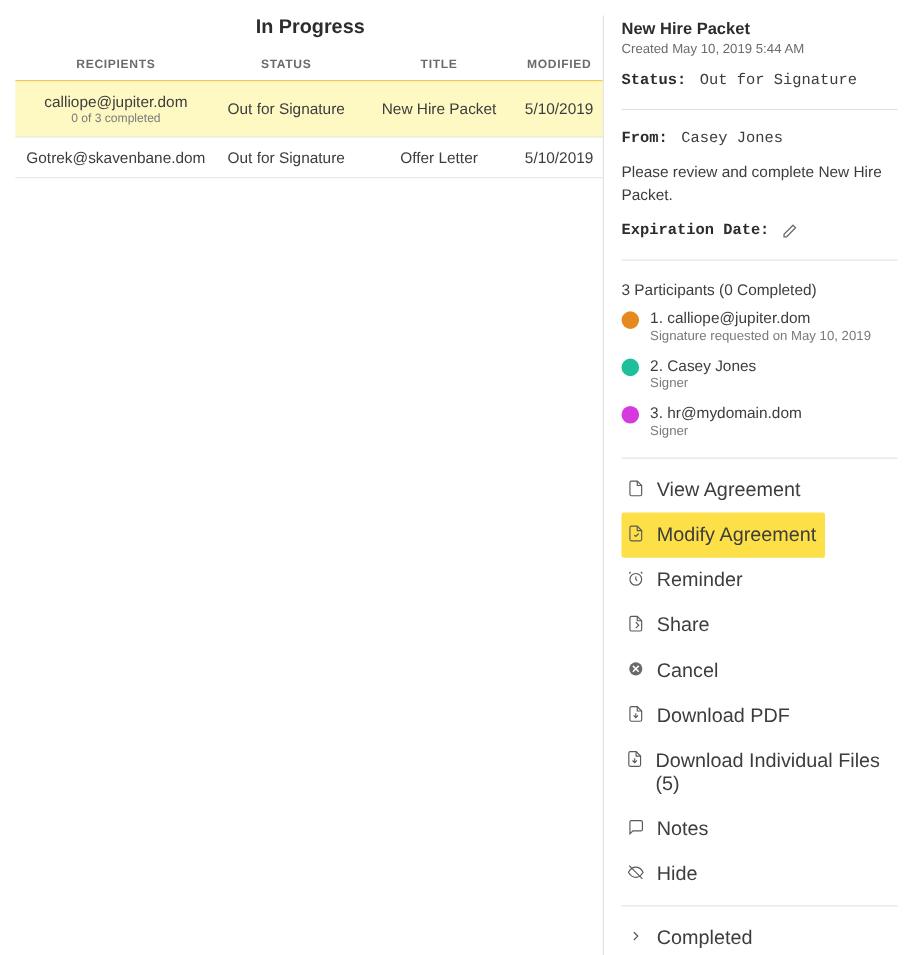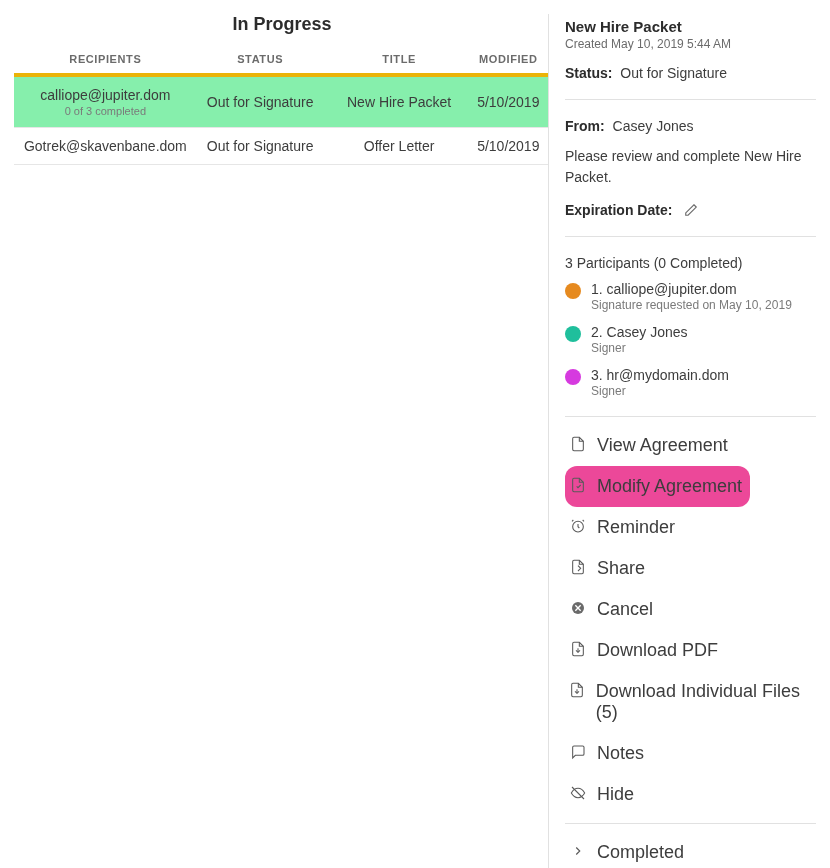--- a/index.html
+++ b/index.html
@@ -30,35 +30,35 @@
     margin-bottom: 18px;
     padding-left: 2px;
   }
   .thead {
     display: flex;
     font-size: 11px;
     letter-spacing: 0.6px;
     color: #6b6b6b;
     font-weight: 600;
     padding: 0 0 8px 6px;
-    border-bottom: 4px solid #eab308;
+    border-bottom: 1px solid #eab308;
   }
   .col-rec { width: 172px; }
   .col-status { width: 140px; }
   .col-title { width: 140px; }
   .col-mod { width: 80px; }
   .trow {
     display: flex;
     align-items: center;
     padding: 10px 0 10px 6px;
     border-bottom: 1px solid #e6e6e6;
     cursor: pointer;
   }
   .trow.selected {
-    background: #86efac;
+    background: #fef9c3;
   }
   .trow .sub {
     color: #7a7a7a;
     font-size: 11px;
     margin-top: 2px;
   }
   .trow > div { font-size: 14px; color: #3d3d3d; }
   .right-inner { padding: 4px 0 0 16px; }
   .doc-title {
     font-size: 15px;
@@ -68,21 +68,21 @@
   .created {
     color: #6b6b6b;
     font-size: 12px;
     margin-top: 2px;
   }
   .section-border {
     border-bottom: 1px solid #e1e1e1;
     padding-bottom: 18px;
     margin-bottom: 18px;
   }
-  .kv { margin-top: 14px; font-size: 14px; }
+  .kv { margin-top: 14px; font-size: 14px; font-family: Liberation Mono, monospace; }
   .kv .k { font-weight: 700; color: #2c2c2c; margin-right: 4px; }
   .msg {
     margin-top: 12px;
     color: #3d3d3d;
     line-height: 1.5;
   }
   .participants-header {
     font-size: 14px;
     color: #3d3d3d;
     margin-bottom: 10px;
@@ -105,21 +105,21 @@
   .action-list { border-top: 1px solid #e1e1e1; padding-top: 8px; }
   .action {
     display: flex;
     padding: 10px 4px;
     font-size: 18px;
     color: #3d3d3d;
     cursor: pointer;
     gap: 10px;
   }
   .action .icon { width: 18px; height: 18px; display:inline-flex; align-items:center; justify-content:center; color:#5a5a5a; }
-  .action.hl { background: #ec4899; border-radius: 12px; padding-left:4px; padding-right:8px; width: fit-content; }
+  .action.hl { background: #fde047; border-radius: 2px; padding-left:4px; padding-right:8px; width: fit-content; }
   .divider { border-top:1px solid #e1e1e1; margin: 8px 0; }
   svg { display:block; }
   .pencil { color:#6b6b6b; cursor:pointer; margin-left:8px; vertical-align:middle; display:inline-block; }
   .exp-row { display:flex; align-items:center; }
 </style>
 </head>
 <body>
 
 <div class="container">
 

